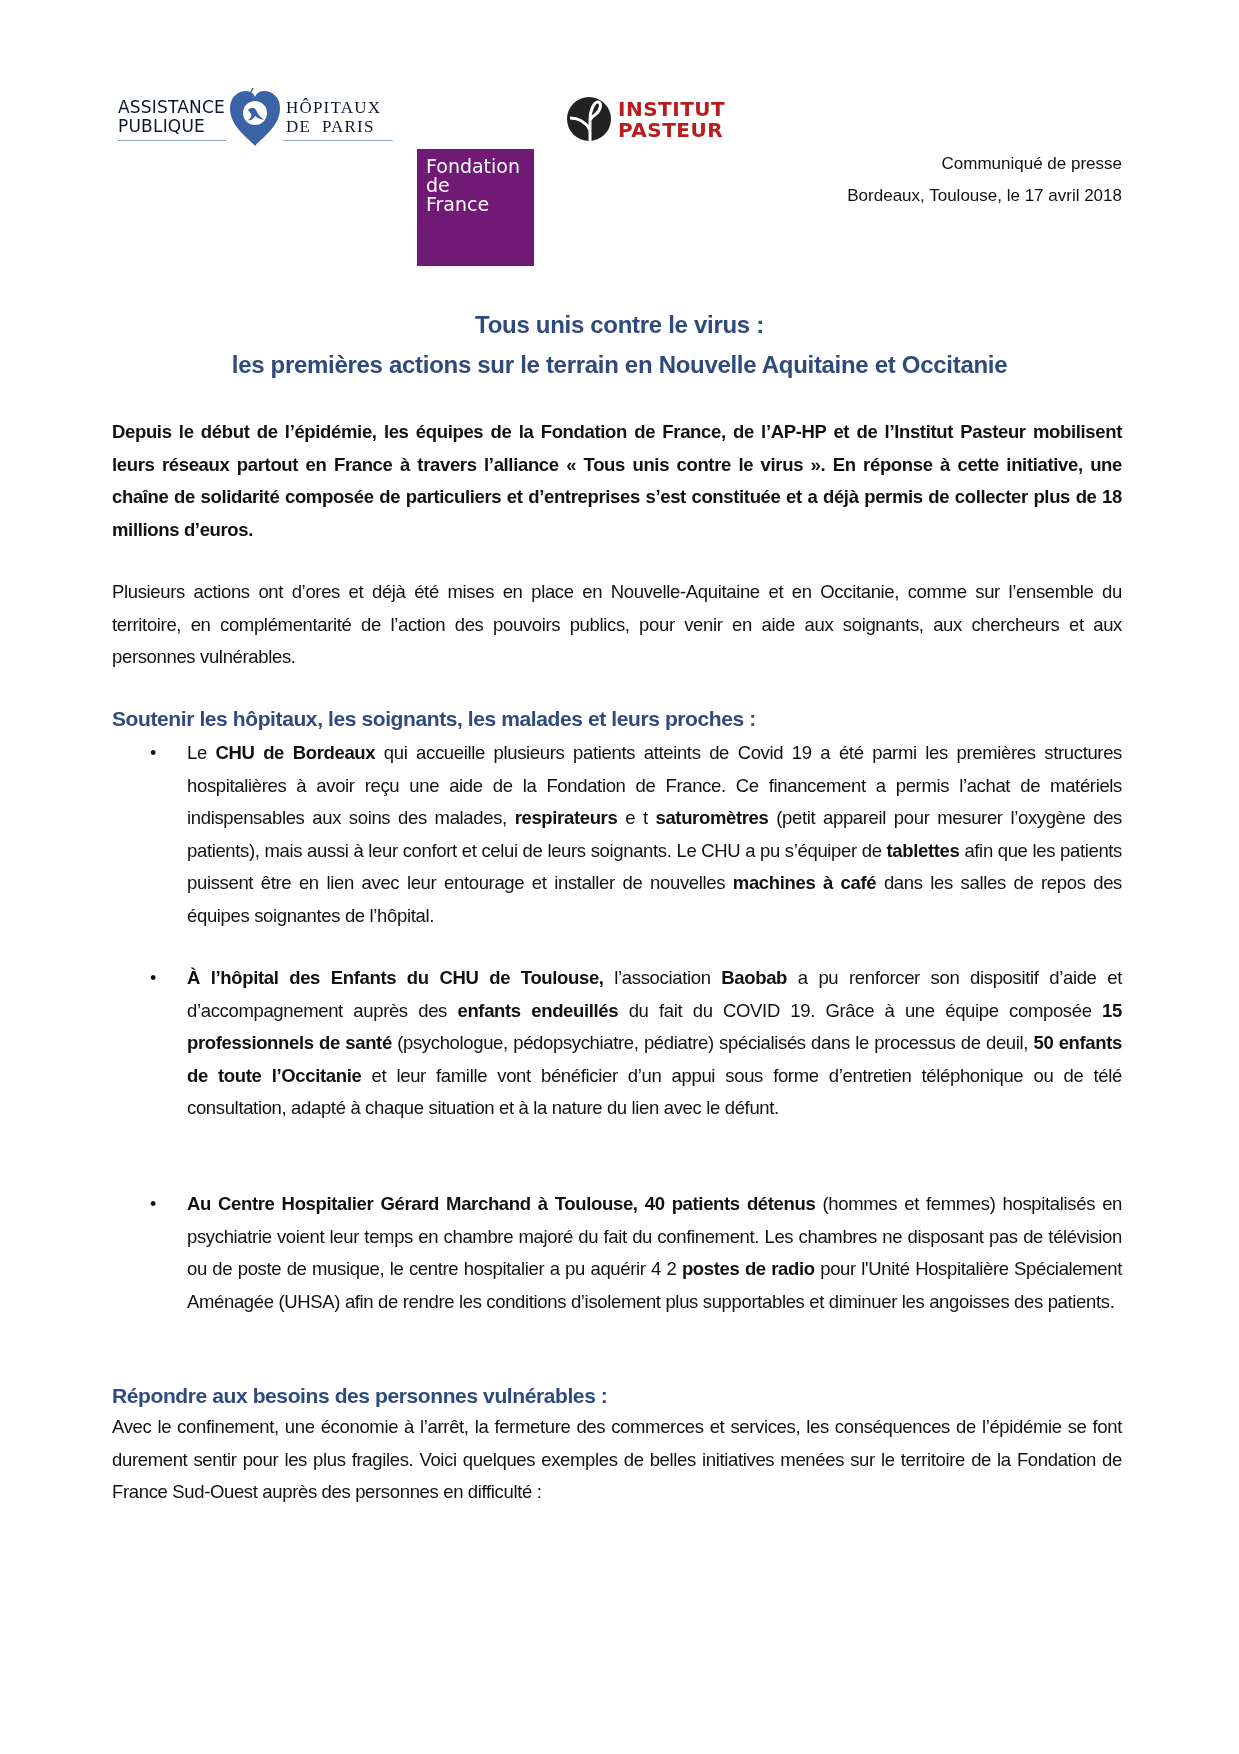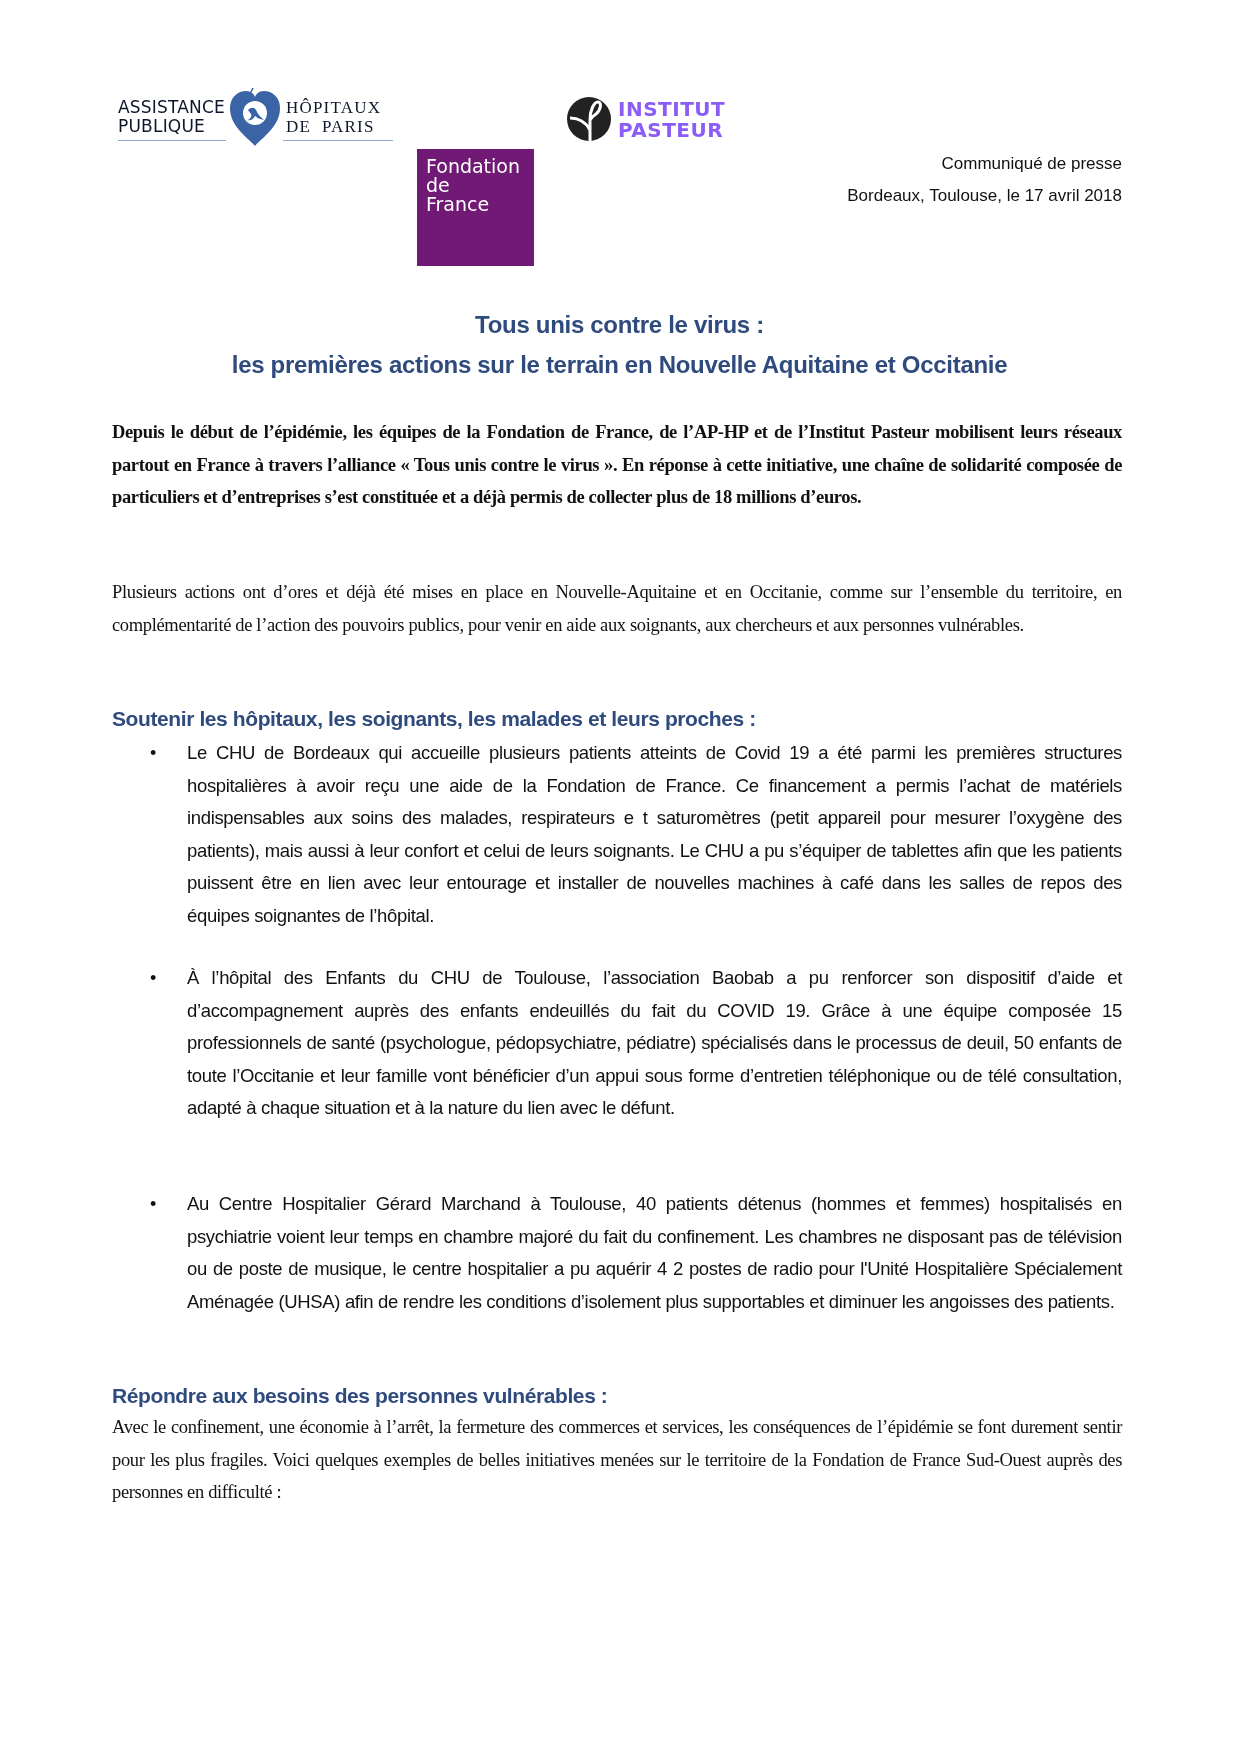--- a/index.html
+++ b/index.html
@@ -19,53 +19,53 @@
   
   .fdf { left: 417px; top: 149px; width: 117px; height: 117px; background: #701a75;
          color: #fff; font-size: 19px; line-height: 19px; font-family: "DejaVu Sans", sans-serif;
          padding: 8px 0 0 9px; box-sizing: border-box; font-weight: 500; }
   .fdf span { display: block; }
 
   
   .pasteur { left: 566px; top: 96px; height: 50px; width: 170px; }
   .pasteur .disc { position: absolute; left: 0; top: 0; width: 46px; height: 46px; }
   .pasteur .ptxt { position: absolute; left: 52px; top: 3px; font-family: "DejaVu Sans", sans-serif;
-                   font-weight: bold; font-size: 20px; line-height: 21px; color: #8b5cf6; letter-spacing: 0.5px; }
+                   font-weight: bold; font-size: 20px; line-height: 21px; color: #b91c1c; letter-spacing: 0.5px; }
   .pasteur .ptxt span { display: block; }
 
   
   .press { right: 117px; top: 148px; text-align: right; font-weight: normal; font-size: 17px;
            line-height: 32px; color: #111; font-family: "Liberation Sans Narrow", "Liberation Sans", sans-serif; }
   .press div { white-space: nowrap; }
 
   
   .title { left: 0; width: 1239px; top: 305px; text-align: center; color: #2f4a7d; font-weight: bold;
            font-size: 24px; line-height: 40px; letter-spacing: -0.3px; }
   .title div { white-space: nowrap; }
 
   .body { left: 112px; width: 1010px; font-size: 18.5px; line-height: 32.5px; color: #111;
           letter-spacing: -0.35px; text-align: justify; }
-  .body p { margin: 0; font-family: Liberation Serif, serif; }
+  .body p { margin: 0; }
   .lead { top: 416px; font-weight: bold; }
   .para2 { top: 576px; }
 
   .h2 { left: 112px; color: #2f4a7d; font-weight: bold; font-size: 21px; line-height: 32px;
         letter-spacing: -0.4px; white-space: nowrap; }
   .h2a { top: 703px; }
   .h2b { top: 1380px; }
 
   .bullet { left: 112px; width: 1010px; font-size: 18.5px; line-height: 32.5px; color: #111;
             letter-spacing: -0.35px; }
   .bullet .dot { position: absolute; left: 38px; top: 0; font-size: 18px; }
   .bullet .btxt { margin-left: 75px; text-align: justify; }
   .b1 { top: 737px; }
   .b2 { top: 962px; }
   .b3 { top: 1188px; }
   .para3 { top: 1411px; }
-  b { font-weight: normal; }
+  b { font-weight: bold; }
 </style>
 </head>
 <body>
 
 <div class="abs aphp">
   <div class="txt left">
     <div>ASSISTANCE</div>
     <div>PUBLIQUE</div>
   </div>
   <svg class="heart" viewBox="0 0 58 60">

